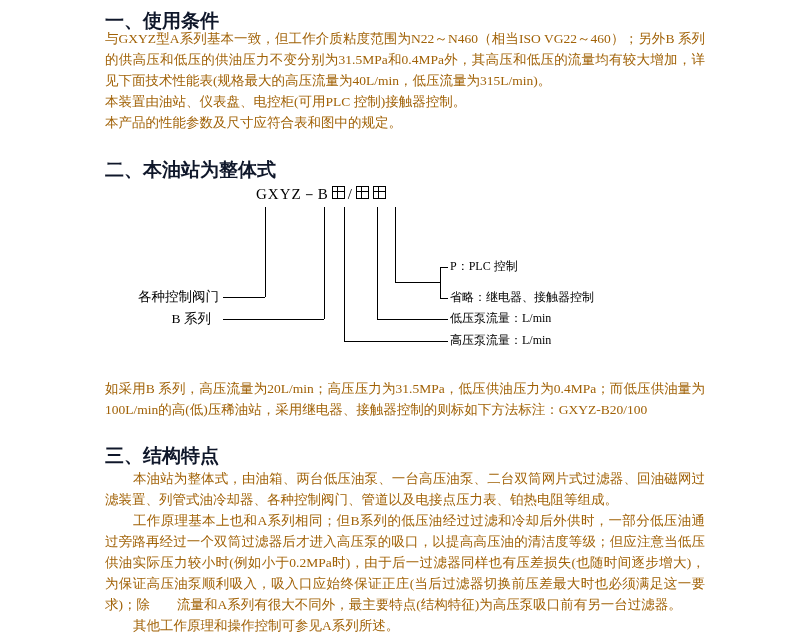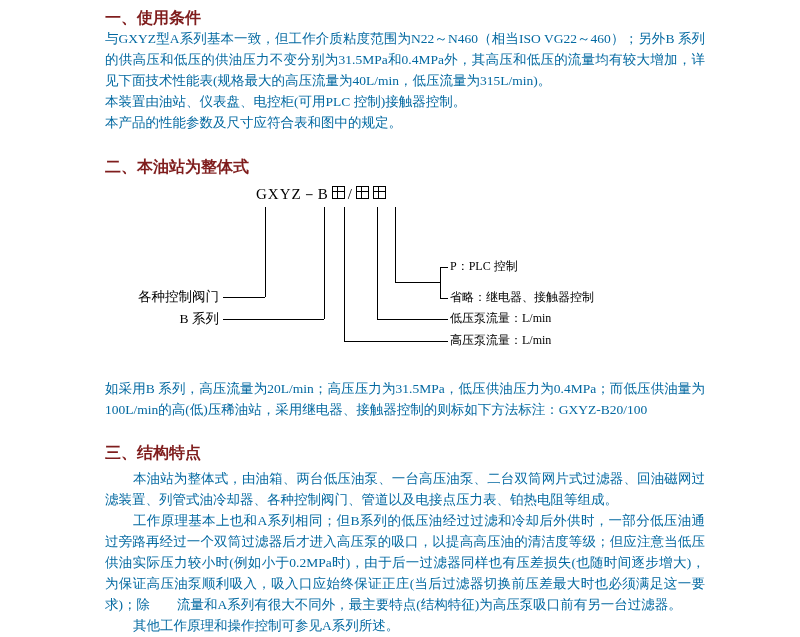--- a/index.html
+++ b/index.html
@@ -18,28 +18,28 @@
   .page {
     position: relative;
     width: 800px;
     height: 637px;
     padding: 0;
     box-sizing: border-box;
   }
   .section-heading {
     font-family: "DejaVu Sans", "Liberation Sans", sans-serif;
     font-weight: bold;
-    font-size: 16px;
-    color: #7f1d1d;
+    font-size: 19px;
+    color: #0f172a;
     margin: 0;
   }
   .para {
     font-size: 13.5px;
     line-height: 21px;
-    color: #0369a1;
+    color: #a16207;
     margin: 0;
     text-align: justify;
   }
   .indent2 {
     text-indent: 28px;
   }
   .block-1 {
     position: absolute;
     left: 105px;
     top: 8px;
@@ -171,21 +171,21 @@
     <div class="vline" style="left:272px; top:22px; height:112px;"></div>
     <div class="hline" style="left:272px; top:134px; width:71px;"></div>
     <div class="label-right" style="left:345px; top:125px;">低压泵流量：L/min</div>
 
     <div class="vline" style="left:239px; top:22px; height:134px;"></div>
     <div class="hline" style="left:239px; top:156px; width:104px;"></div>
     <div class="label-right" style="left:345px; top:147px;">高压泵流量：L/min</div>
 
     <div class="vline" style="left:219px; top:22px; height:112px;"></div>
     <div class="hline" style="left:118px; top:134px; width:101px;"></div>
-    <div class="label-left" style="left:8px; top:125px; width:106px;">B 系列</div>
+    <div class="label-left" style="left:0; top:125px; width:106px;">B 系列</div>
 
     <div class="vline" style="left:160px; top:22px; height:90px;"></div>
     <div class="hline" style="left:118px; top:112px; width:42px;"></div>
     <div class="label-left" style="left:0px; top:103px; width:114px;">各种控制阀门</div>
   </div>
 
   <div class="body-2">
     <p class="para">如采用B 系列，高压流量为20L/min；高压压力为31.5MPa，低压供油压力为0.4MPa；而低压供油量为100L/min的高(低)压稀油站，采用继电器、接触器控制的则标如下方法标注：GXYZ-B20/100</p>
   </div>
 

